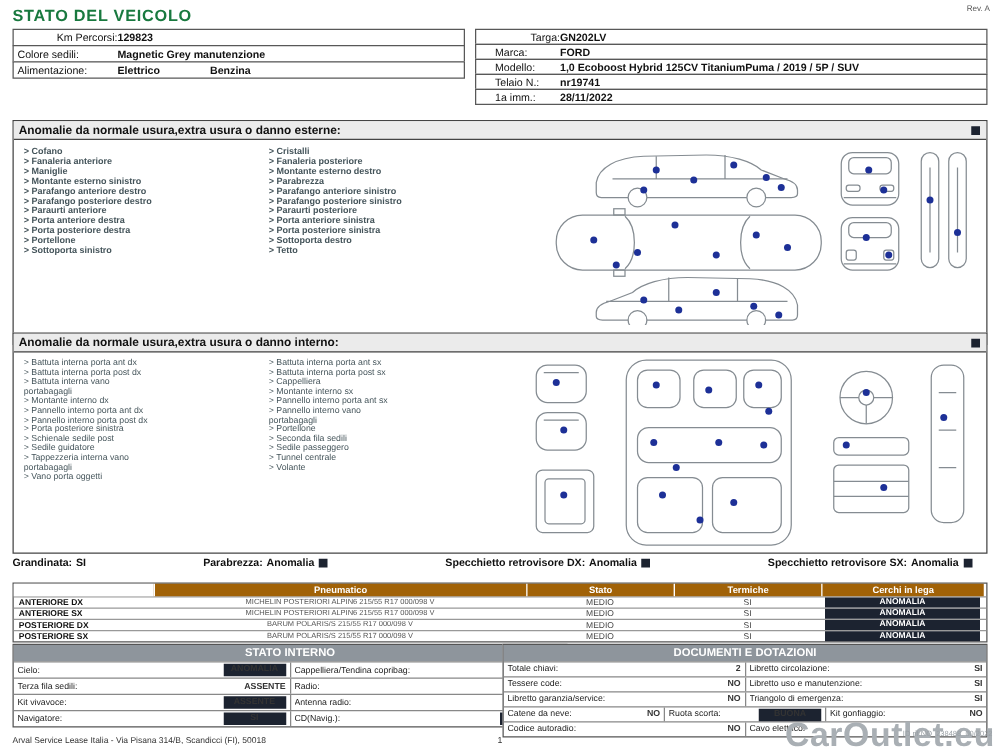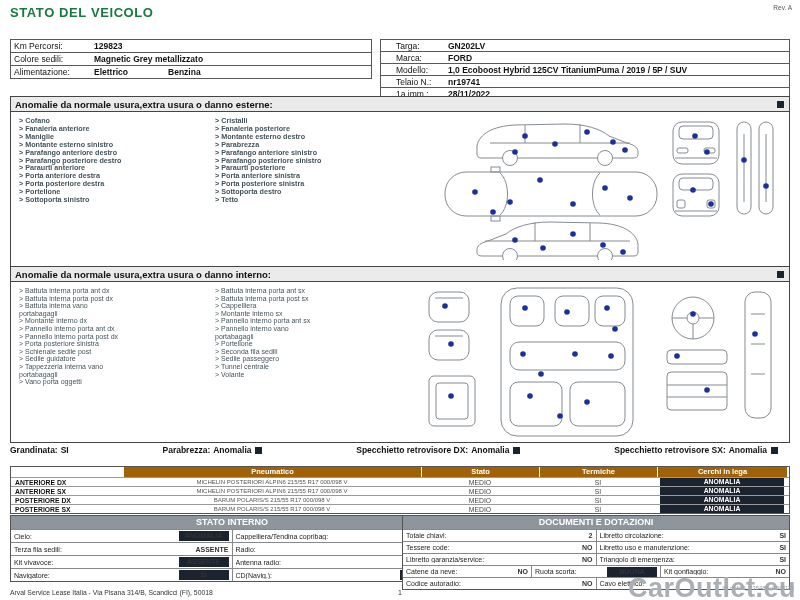--- a/index.html
+++ b/index.html
@@ -11,21 +11,21 @@
   }
   
   .title { position:absolute; left:10px; top:5px; font-size:13px; font-weight:bold; color:#19793f; letter-spacing:.6px; }
   .rev { position:absolute; right:8px; top:4px; font-size:6.5px; color:#555; }
 
   
   .info-block { position:absolute; top:23px; }
   #info-left  { left:10px;  width:362px; }
   #info-right { left:380px; width:410px; }
   .info-row { display:flex; align-items:center; border:1px solid #585858; margin-top:-1px; height:14px; font-size:8.5px; padding:0 3px; background:#fff; }
-  .info-row:first-child { margin-top:16px; }
+  .info-row:first-child { margin-top:0;text-align:right; }
   #info-right .info-row { height:13px;padding-left:15px; }
   #info-left  .info-label { width:80px; }
   #info-right .info-label { width:52px; }
   .info-value { font-weight:bold; margin-right:40px; white-space:nowrap; }
 
   
   .section-box { position:absolute; left:10px; width:780px; border:1px solid #444; background:#fff; }
   #box-exterior { top:96px;  height:180px; }
   #box-interior { top:266px; height:177px; }
   .section-header { position:relative; height:15px; line-height:15px; background:#ebebeb; border-bottom:1px solid #444; font-size:9.5px; font-weight:bold; padding-left:4px; }
@@ -86,21 +86,21 @@
   <div class="title">STATO DEL VEICOLO</div>
   <div class="rev">Rev. A</div>
 
   <div class="info-block" id="info-left">
       <div class="info-row">
         <span class="info-label">Km Percorsi:</span>
         <span class="info-value">129823</span>
       </div>
       <div class="info-row">
         <span class="info-label">Colore sedili:</span>
-        <span class="info-value">Magnetic Grey metallizzato</span>
+        <span class="info-value">Magnetic Grey manutenzione</span>
       </div>
       <div class="info-row">
         <span class="info-label">Alimentazione:</span>
         <span class="info-value">Elettrico</span>
         <span class="info-value">Benzina</span>
       </div>
     </div>
   <div class="info-block" id="info-right">
       <div class="info-row">
         <span class="info-label">Targa:</span>

